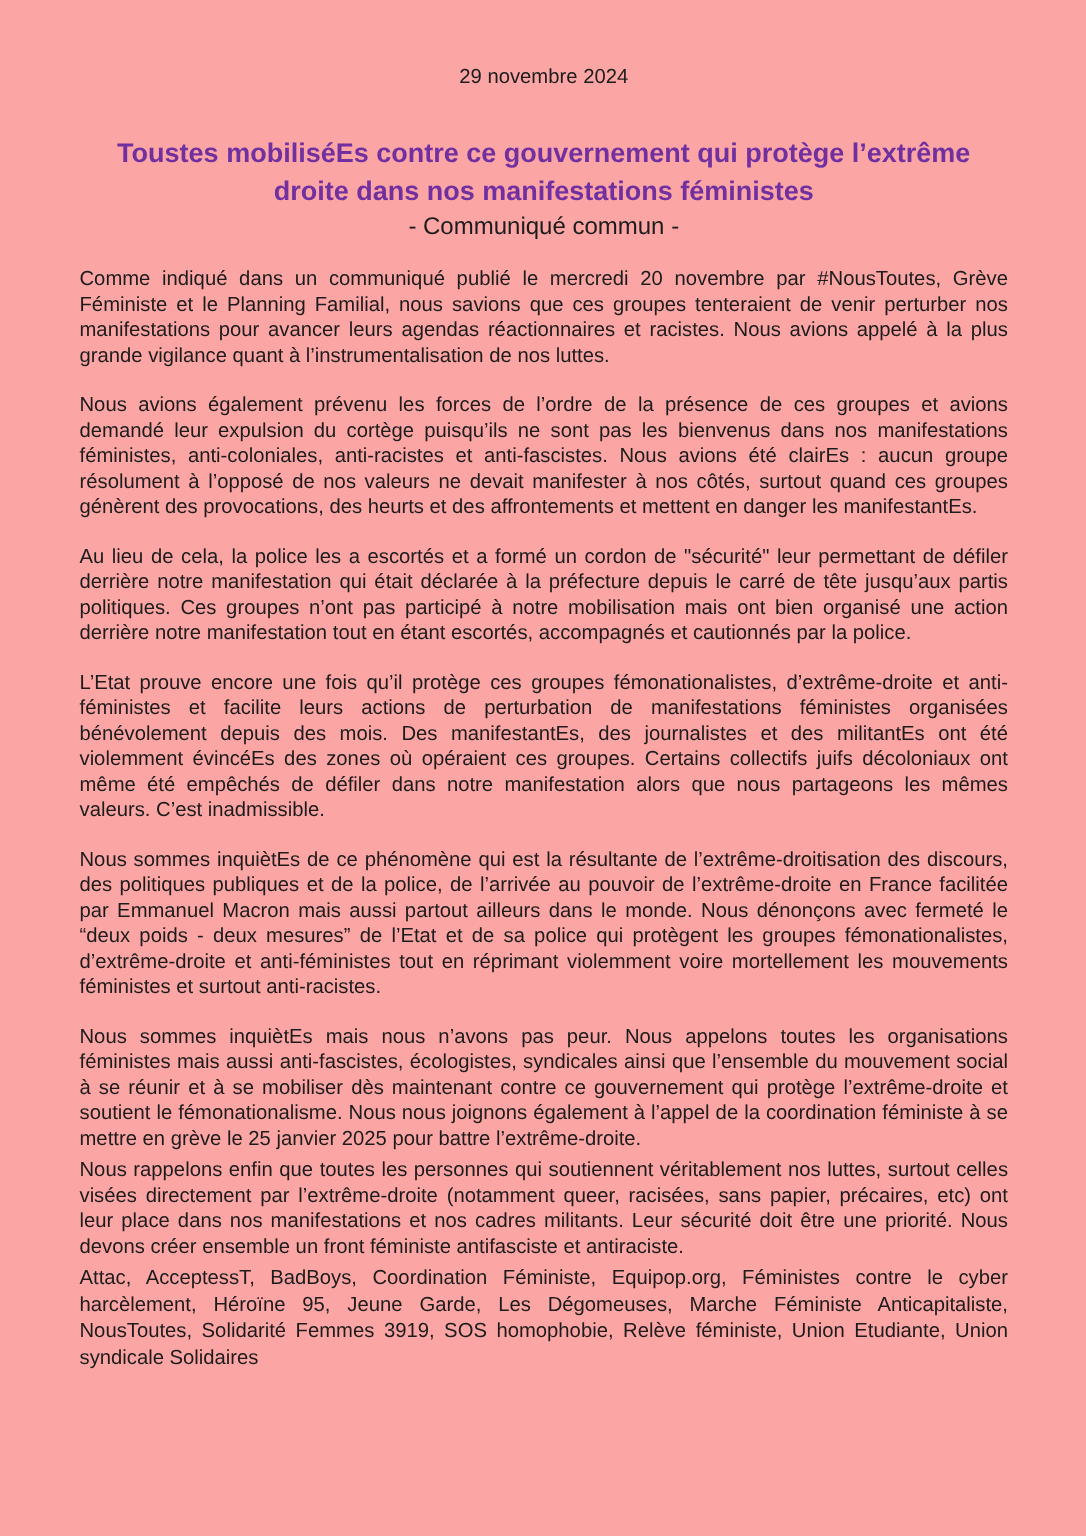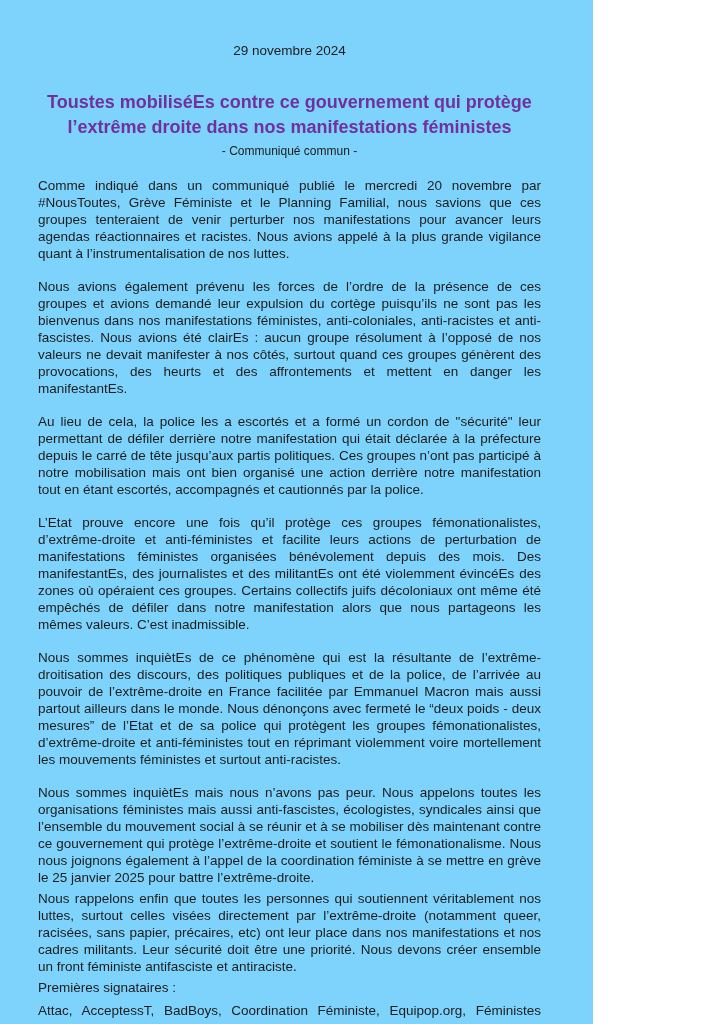--- a/index.html
+++ b/index.html
@@ -9,42 +9,42 @@
   }
   body {
     width: 724px;
     height: 1024px;
     font-family: "Liberation Sans", sans-serif;
     color: #1c1c1c;
     overflow: hidden;
   }
   .page {
     box-sizing: border-box;
-    width: 593px;
+    width: 724px;
     height: 1024px;
-    padding: 42px 52px 0 38px;
-    background: #7dd3fc;
+    padding: 42px 52px 0 53px;
+    background: #fca5a5;
   }
   .date {
     text-align: center;
     font-size: 13.5px;
     line-height: 17px;
     margin: 0 0 31px 0;
   }
   .title {
     color: #7030A0;
     text-align: center;
     font-size: 18px;
     font-weight: bold;
     line-height: 25px;
     margin: 0 0 3px 0;
   }
   .subtitle {
     text-align: center;
-    font-size: 12px;
+    font-size: 16px;
     line-height: 17px;
     margin: 0 0 17px 0;
   }
   p.body {
     font-size: 13.5px;
     line-height: 17px;
     text-align: justify;
     margin: 0 0 16px 0;
   }
   p.tight {
@@ -71,15 +71,14 @@
   <div class="subtitle">- Communiqué commun -</div>
 
   <p class="body">Comme indiqué dans un communiqué publié le mercredi 20 novembre par #NousToutes, Grève Féministe et le Planning Familial, nous savions que ces groupes tenteraient de venir perturber nos manifestations pour avancer leurs agendas réactionnaires et racistes. Nous avions appelé à la plus grande vigilance quant à l’instrumentalisation de nos luttes.</p>
   <p class="body">Nous avions également prévenu les forces de l’ordre de la présence de ces groupes et avions demandé leur expulsion du cortège puisqu’ils ne sont pas les bienvenus dans nos manifestations féministes, anti-coloniales, anti-racistes et anti-fascistes. Nous avions été clairEs : aucun groupe résolument à l’opposé de nos valeurs ne devait manifester à nos côtés, surtout quand ces groupes génèrent des provocations, des heurts et des affrontements et mettent en danger les manifestantEs.</p>
   <p class="body">Au lieu de cela, la police les a escortés et a formé un cordon de "sécurité" leur permettant de défiler derrière notre manifestation qui était déclarée à la préfecture depuis le carré de tête jusqu’aux partis politiques. Ces groupes n’ont pas participé à notre mobilisation mais ont bien organisé une action derrière notre manifestation tout en étant escortés, accompagnés et cautionnés par la police.</p>
   <p class="body">L’Etat prouve encore une fois qu’il protège ces groupes fémonationalistes, d’extrême-droite et anti-féministes et facilite leurs actions de perturbation de manifestations féministes organisées bénévolement depuis des mois. Des manifestantEs, des journalistes et des militantEs ont été violemment évincéEs des zones où opéraient ces groupes. Certains collectifs juifs décoloniaux ont même été empêchés de défiler dans notre manifestation alors que nous partageons les mêmes valeurs. C’est inadmissible.</p>
   <p class="body">Nous sommes inquiètEs de ce phénomène qui est la résultante de l’extrême-droitisation des discours, des politiques publiques et de la police, de l’arrivée au pouvoir de l’extrême-droite en France facilitée par Emmanuel Macron mais aussi partout ailleurs dans le monde. Nous dénonçons avec fermeté le “deux poids - deux mesures” de l’Etat et de sa police qui protègent les groupes fémonationalistes, d’extrême-droite et anti-féministes tout en réprimant violemment voire mortellement les mouvements féministes et surtout anti-racistes.</p>
   <p class="body tight">Nous sommes inquiètEs mais nous n’avons pas peur. Nous appelons toutes les organisations féministes mais aussi anti-fascistes, écologistes, syndicales ainsi que l’ensemble du mouvement social à se réunir et à se mobiliser dès maintenant contre ce gouvernement qui protège l’extrême-droite et soutient le fémonationalisme. Nous nous joignons également à l’appel de la coordination féministe à se mettre en grève le 25 janvier 2025 pour battre l’extrême-droite.</p>
   <p class="body tight">Nous rappelons enfin que toutes les personnes qui soutiennent véritablement nos luttes, surtout celles visées directement par l’extrême-droite (notamment queer, racisées, sans papier, précaires, etc) ont leur place dans nos manifestations et nos cadres militants. Leur sécurité doit être une priorité. Nous devons créer ensemble un front féministe antifasciste et antiraciste.</p>
 
-  <p class="sig-label">Premières signataires :</p>
   <p class="signatories">Attac, AcceptessT, BadBoys, Coordination Féministe, Equipop.org, Féministes contre le cyber harcèlement, Héroïne 95, Jeune Garde, Les Dégomeuses, Marche Féministe Anticapitaliste, NousToutes, Solidarité Femmes 3919, SOS homophobie, Relève féministe, Union Etudiante, Union syndicale Solidaires</p>
 </div>
 
 </body></html>

